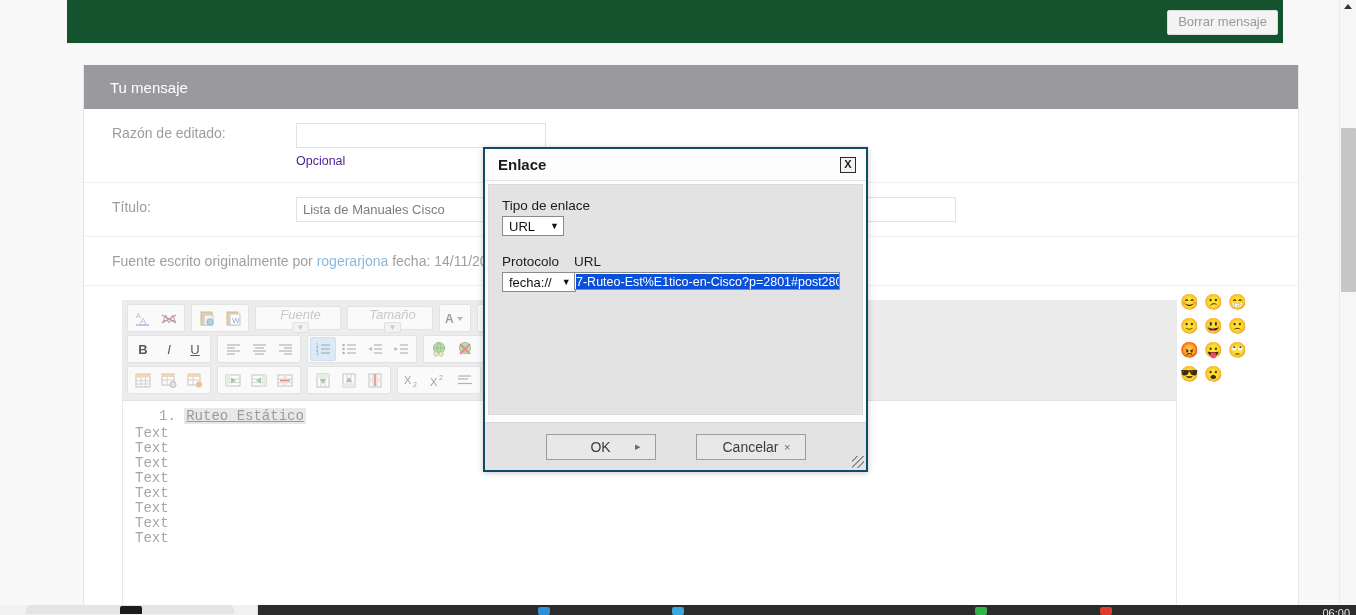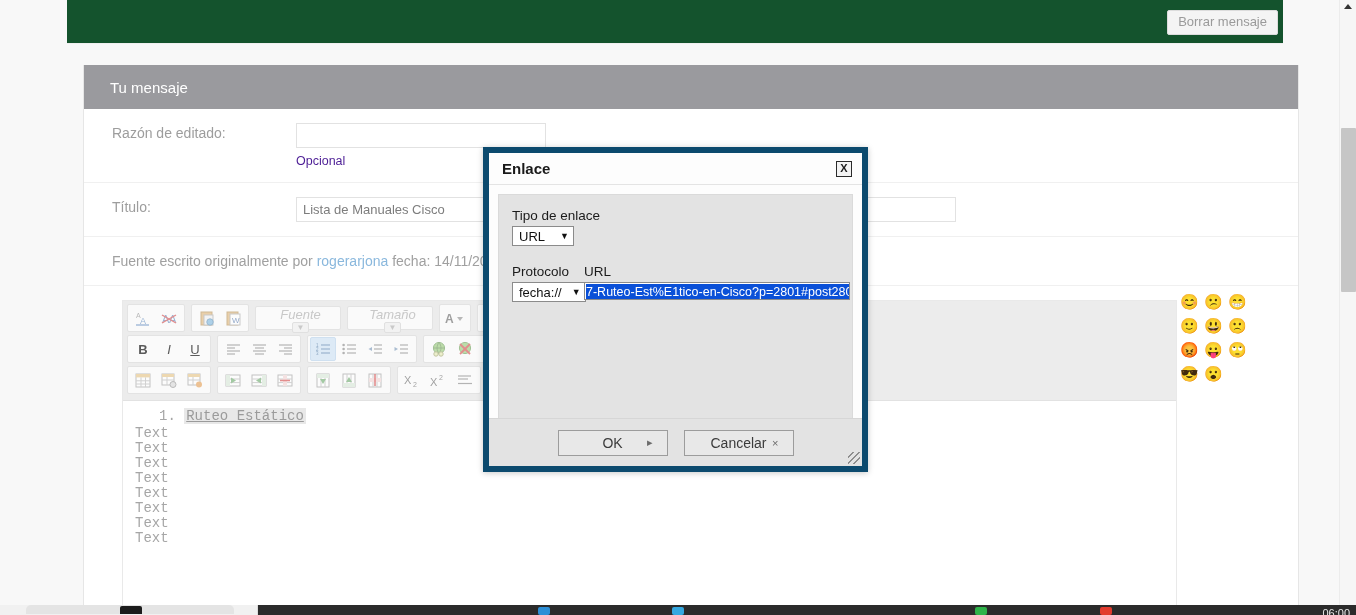--- a/index.html
+++ b/index.html
@@ -142,41 +142,41 @@
   .tb-pill{ position:absolute; left:26px; bottom:1px; width:208px; height:9px; background:#e4e4e4; border-radius:5px 5px 0 0;}
   .tb-cam{ position:absolute; left:120px; bottom:1px; width:22px; height:8px; background:#1c1c1c; border-radius:2px 2px 0 0;}
   .tbdot{ position:absolute; bottom:0px; width:12px; height:8px; border-radius:2px; }
   .clock{ position:absolute; right:6px; bottom:-4px; color:#e8e8e8; font-size:11px; }
 
   
   .dlg{
     position:absolute; left:483px; top:147px;
     width:385px; height:325px;
     background:#fdfdfd;
-    border:6px solid #0c4a6e;
+    border:2px solid #0c4a6e;
     box-shadow:0 1px 6px rgba(0,0,0,.22);
     font-family:"Liberation Sans", sans-serif;
   }
   .dlg-title{
     height:32px; display:flex; align-items:center;
     padding:0 10px 0 13px;
     font-size:15px; font-weight:bold; color:#1a1a1a;
     border-bottom:1px solid #e4e4e4;
     cursor:move;
   }
   .dlg-title .t{ flex:1; }
   .xbtn{
     width:16px; height:16px;
     border:1px solid #2b2b2b; background:#f3f3f3;
     display:flex; align-items:center; justify-content:center;
     font-size:11px; font-weight:bold; color:#1b1b1b;
     cursor:pointer; line-height:1;
   }
   .dlg-body{
-    margin:9px; height:231px;
+    margin:3px; height:231px;
     background:#e3e3e3; border:1px solid #dadada;
     padding:13px 0 0 13px;
   }
   .lbl{ font-size:13.5px; color:#1b1b1b; margin-bottom:3px; }
   .sel{
     height:20px; min-width:62px;
     background:#fff; border:1px solid #8b8b8b;
     display:inline-flex; align-items:center; justify-content:space-between;
     padding:0 4px 0 6px;
     font-size:13px; color:#111; cursor:pointer;
@@ -193,21 +193,21 @@
     font-family:"Liberation Sans", sans-serif;
     outline:none;
   }
   .urlinput .selx{ background:#0a50d8; color:#ffffff; padding:1px 0; }
   .dlg-foot{
     position:absolute; left:0; bottom:0; width:100%; height:48px;
     background:#e3e3e3; border-top:1px solid #d6d6d6;
     display:flex; align-items:center; justify-content:center;
   }
   .dbtn{
-    width:110px; height:26px; margin:0 8px;
+    width:110px; height:26px; margin:0 20px;
     background:#e8e8e8; border:1px solid #9c9c9c;
     display:flex; align-items:center; justify-content:center;
     font-size:14px; color:#3b3b3b; cursor:pointer; position:relative;
   }
   .dbtn .g{ position:absolute; right:14px; font-size:11px; color:#6b6b6b; }
   .grip{
     position:absolute; right:2px; bottom:2px; width:12px; height:12px;
     background:
       linear-gradient(135deg, transparent 0 43%, #8e8e8e 43% 52%, transparent 52% 100%),
       linear-gradient(135deg, transparent 0 68%, #8e8e8e 68% 77%, transparent 77% 100%),

